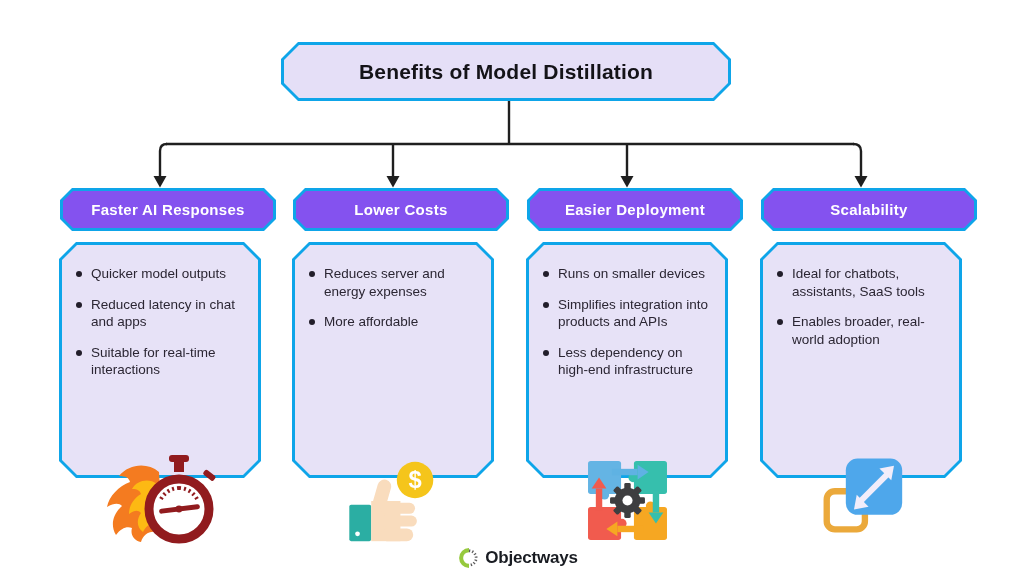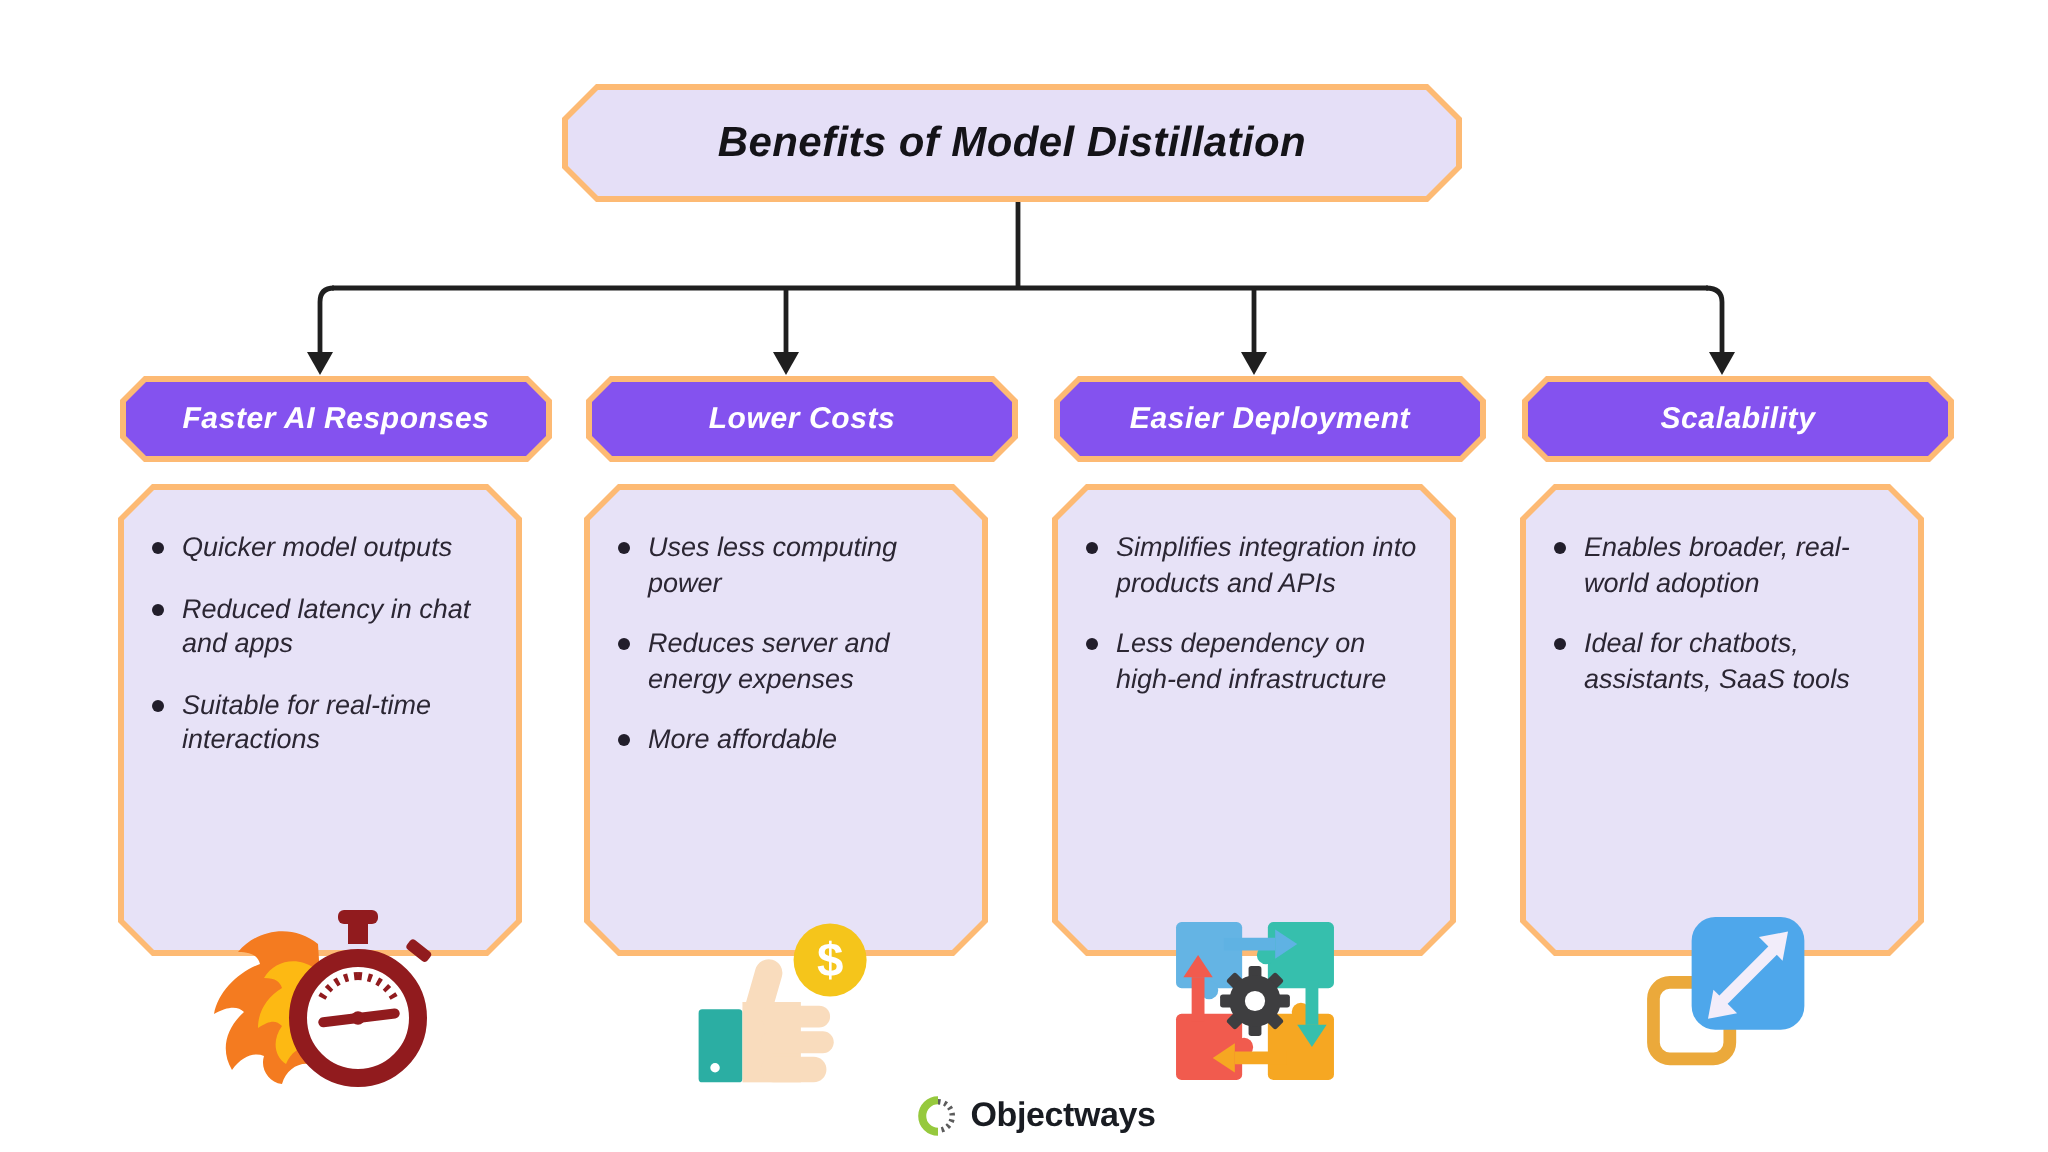--- a/index.html
+++ b/index.html
@@ -8,22 +8,21 @@
     position:relative;
     background:#ffffff;
     font-family:"Liberation Sans", sans-serif;
     overflow:hidden;
   }
   
   .octo {
     position:absolute;
     clip-path:polygon(17px 0, calc(100% - 17px) 0, 100% 17px, 100% calc(100% - 17px),
                       calc(100% - 17px) 100%, 17px 100%, 0 calc(100% - 17px), 0 17px);
-    background:#fdba74;
-    font-style:italic;
+    background:#0ea5e9;
   }
   .octo .inner {
     position:absolute; inset:3px;
     clip-path:polygon(15px 0, calc(100% - 15px) 0, 100% 15px, 100% calc(100% - 15px),
                       calc(100% - 15px) 100%, 15px 100%, 0 calc(100% - 15px), 0 15px);
     display:flex; align-items:center; justify-content:center;
   }
   .octo.small {
     clip-path:polygon(12px 0, calc(100% - 12px) 0, 100% 12px, 100% calc(100% - 12px),
                       calc(100% - 12px) 100%, 12px 100%, 0 calc(100% - 12px), 0 12px);
@@ -132,21 +131,20 @@
 </div>
 
 <div class="octo small col-header" style="left:293px">
   <div class="inner">
       <span>Lower Costs</span>
     </div>
 </div>
 <div class="octo col-body" style="left:292px">
   <div class="inner">
     <ul>
-      <li>Uses less computing power</li>
       <li>Reduces server and energy expenses</li>
       <li>More affordable</li>
     </ul>
   </div>
 </div>
 <div class="icon-wrap" style="left:342px; top:455px">
   <svg width="105" height="92" viewBox="0 0 115 100">
     <circle cx="80" cy="27" r="20" fill="#f5c51b"></circle>
     <text x="80" y="36" font-family="Liberation Sans, sans-serif" font-size="26" font-weight="bold" fill="#ffffff" text-anchor="middle">$</text>
     <rect x="8" y="54" width="24" height="40" rx="2" fill="#2baea3"></rect>
@@ -160,20 +158,21 @@
 </div>
 
 <div class="octo small col-header" style="left:527px">
   <div class="inner">
       <span>Easier Deployment</span>
     </div>
 </div>
 <div class="octo col-body" style="left:526px">
   <div class="inner">
     <ul>
+      <li>Runs on smaller devices</li>
       <li>Simplifies integration into products and APIs</li>
       <li>Less dependency on high-end infrastructure</li>
     </ul>
   </div>
 </div>
 <div class="icon-wrap" style="left:577px; top:450px">
   <svg width="101" height="101" viewBox="0 0 110 110">
     <rect x="12" y="12" width="36" height="36" rx="3" fill="#64b4e4"></rect>
     <circle cx="30" cy="49" r="5" fill="#64b4e4"></circle>
     <rect x="62" y="12" width="36" height="36" rx="3" fill="#36bfad"></rect>
@@ -208,22 +207,22 @@
 </div>
 
 <div class="octo small col-header" style="left:761px">
   <div class="inner">
       <span>Scalability</span>
     </div>
 </div>
 <div class="octo col-body" style="left:760px">
   <div class="inner">
     <ul>
+      <li>Ideal for chatbots, assistants, SaaS tools</li>
       <li>Enables broader, real-world adoption</li>
-      <li>Ideal for chatbots, assistants, SaaS tools</li>
     </ul>
   </div>
 </div>
 <div class="icon-wrap" style="left:814px; top:452px">
   <svg width="100" height="93" viewBox="0 0 110 100">
     <rect x="14" y="42" width="42" height="42" rx="9" fill="none" stroke="#eba93b" stroke-width="7"></rect>
     <rect x="35" y="6" width="62" height="62" rx="13" fill="#4ea7eb"></rect>
     <line x1="52" y1="52" x2="80" y2="24" stroke="#f2edfa" stroke-width="6.5"></line>
     <polygon points="88,14 72,17 85,30" fill="#f2edfa"></polygon>
     <polygon points="44,62 60,59 47,46" fill="#f2edfa"></polygon>

